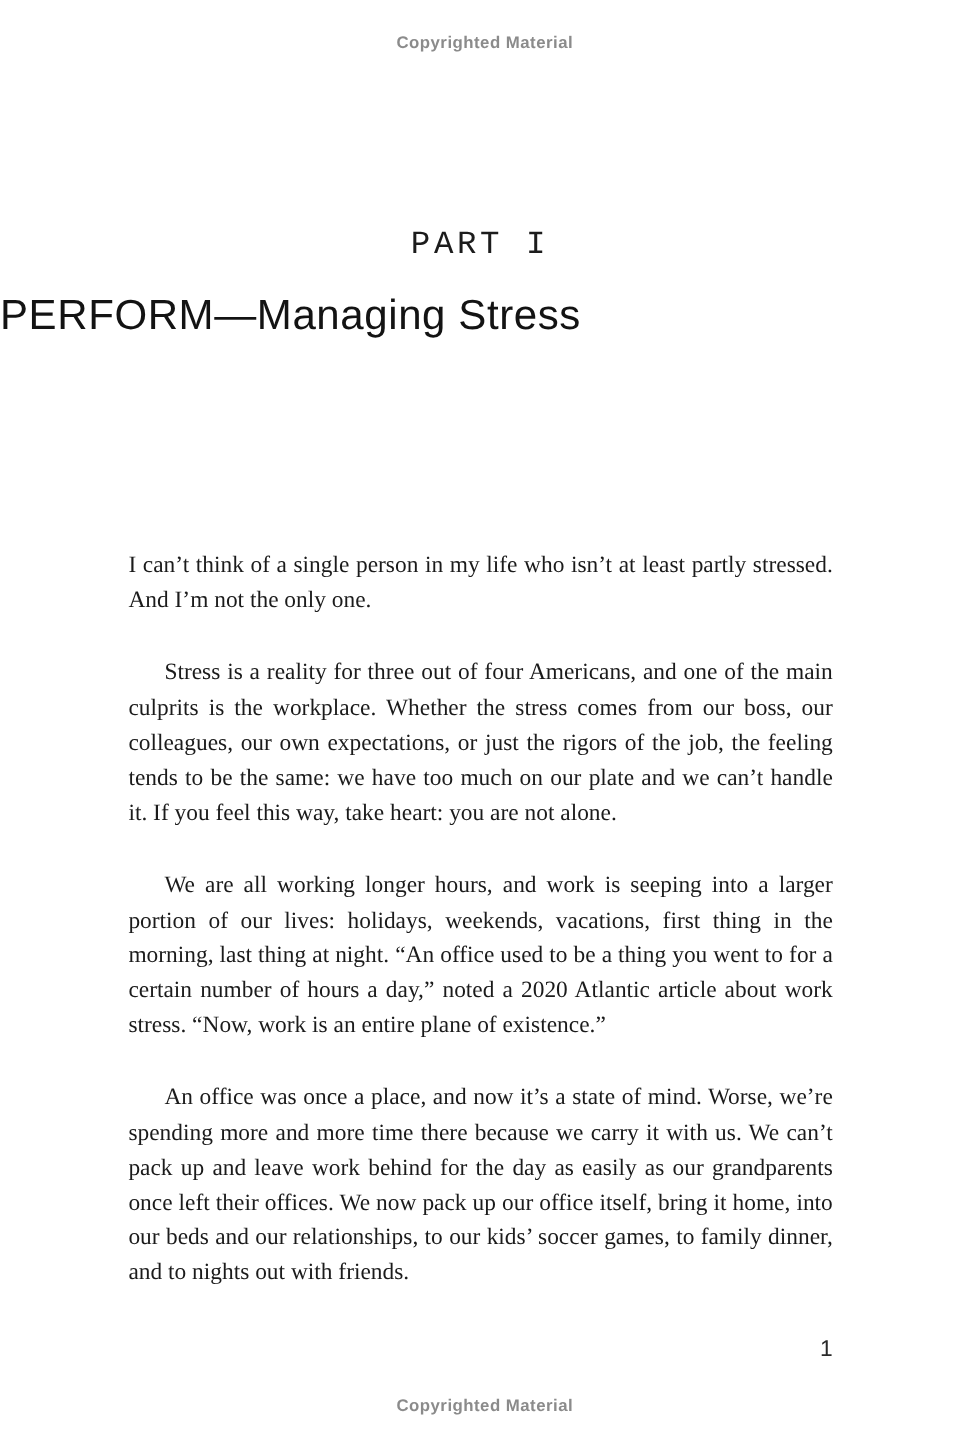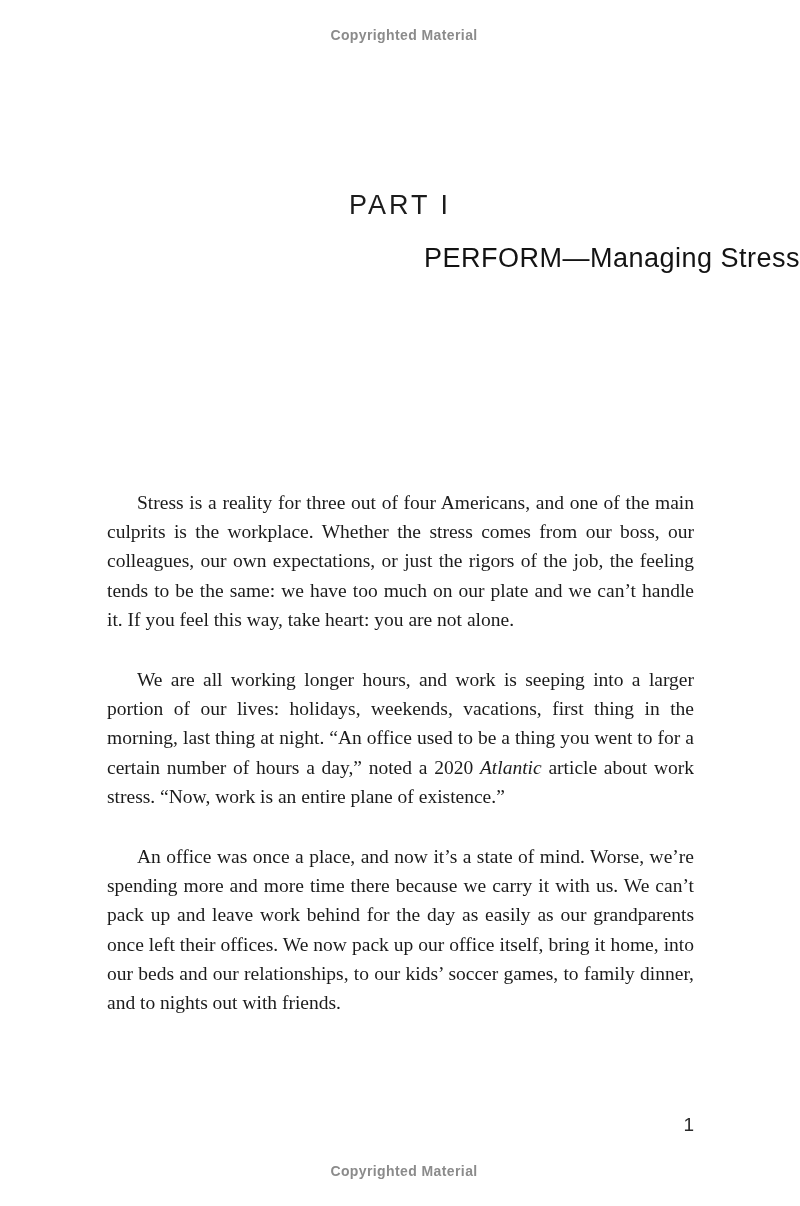--- a/index.html
+++ b/index.html
@@ -28,35 +28,35 @@
   }
   .copyright.top { top: 27px; }
   .copyright.bottom { top: 1163px; }
 
   .part-label {
     position: absolute;
     top: 190px;
     left: 0;
     width: 100%;
     text-align: center;
-    font-family: Liberation Sans, sans-serif;
+    font-family: Liberation Mono, monospace;
     font-weight: 400;
     font-size: 27px;
     letter-spacing: 3px;
     color: #1c1c1c;
   }
   .book-title {
     position: absolute;
     top: 243px;
     left: 0;
     width: 100%;
-    text-align: right;
+    text-align: left;
     font-family: "Liberation Sans", sans-serif;
     font-weight: 400;
-    font-size: 27px;
+    font-size: 35px;
     letter-spacing: 0.5px;
     color: #131313;
   }
 
   .body-text {
     position: absolute;
     top: 457px;
     left: 107px;
     width: 587px;
     font-family: "Liberation Serif", serif;
@@ -67,21 +67,20 @@
   }
   .body-text p {
     margin: 0;
     padding: 0;
   }
   .body-text p.indent {
     text-indent: 30px;
     margin-top: 31px;
   }
   .body-text .italic {
-    font-style: italic;
   }
 
   .page-number {
     position: absolute;
     top: 1114px;
     left: 107px;
     width: 587px;
     text-align: right;
     font-family: "Liberation Sans", sans-serif;
     font-size: 19px;
@@ -93,20 +92,21 @@
 
 <div class="page">
 
   <div class="copyright top">Copyrighted Material</div>
 
   <div class="part-label">PART I</div>
 
   <div class="book-title">PERFORM—Managing Stress</div>
 
   <div class="body-text">
+      <p class=""><span>I can’t think of a single person in my life who isn’t at least partly stressed. And I’m not the only one.</span></p>
       <p class="indent"><span>Stress is a reality for three out of four Americans, and one of the main culprits is the workplace. Whether the stress comes from our boss, our colleagues, our own expectations, or just the rigors of the job, the feeling tends to be the same: we have too much on our plate and we can’t handle it. If you feel this way, take heart: you are not alone.</span></p>
       <p class="indent"><span>We are all working longer hours, and work is seeping into a larger portion of our lives: holidays, weekends, vacations, first thing in the morning, last thing at night. “An office used to be a thing you went to for a certain number of hours a day,” noted a 2020 </span><span class="italic">Atlantic</span><span> article about work stress. “Now, work is an entire plane of existence.”</span></p>
       <p class="indent"><span>An office was once a place, and now it’s a state of mind. Worse, we’re spending more and more time there because we carry it with us. We can’t pack up and leave work behind for the day as easily as our grandparents once left their offices. We now pack up our office itself, bring it home, into our beds and our relationships, to our kids’ soccer games, to family dinner, and to nights out with friends.</span></p>
     </div>
 
   <div class="page-number">1</div>
 
   <div class="copyright bottom">Copyrighted Material</div>
 
 </div>

